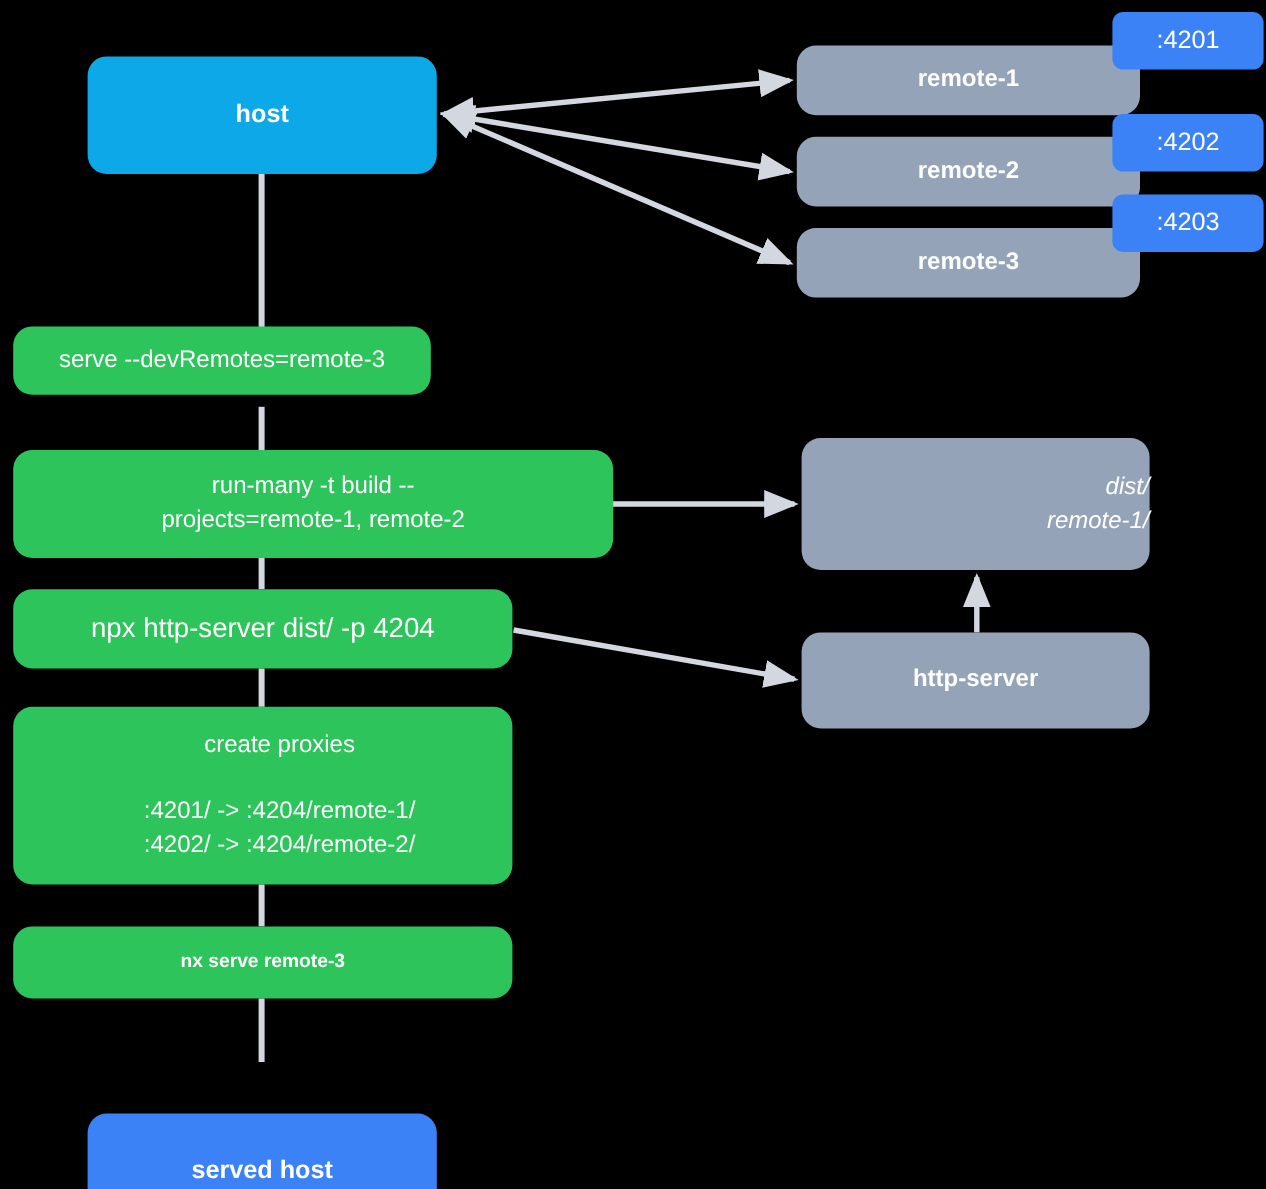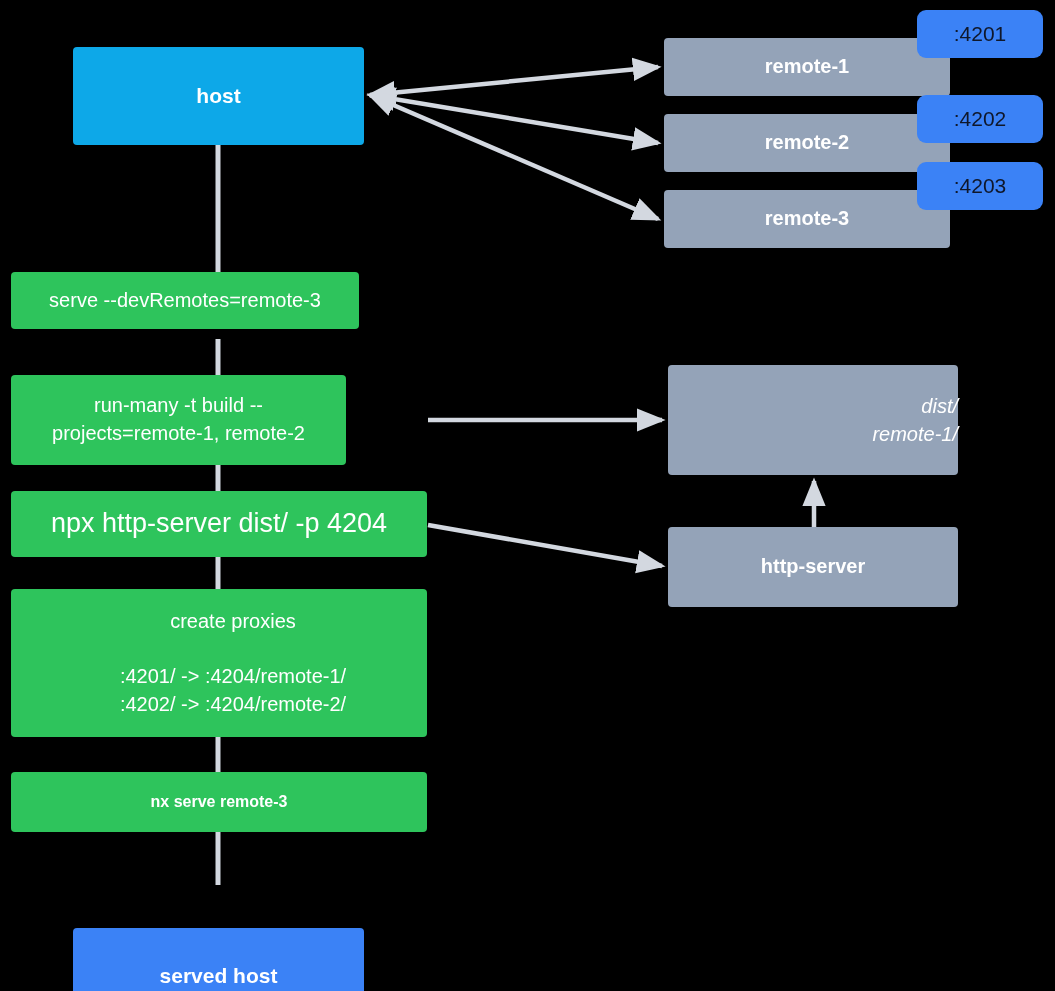--- a/index.html
+++ b/index.html
@@ -3,31 +3,31 @@
 <meta charset="utf-8">
 <style>
   html,body{margin:0;padding:0;background:#000;}
   body{width:1055px;height:991px;overflow:hidden;
        font-family:"Liberation Sans","DejaVu Sans",sans-serif;
        -webkit-font-smoothing:antialiased;}
   #canvas{position:relative;width:1055px;height:991px;background:#000000;}
 
   .node{position:absolute;box-sizing:border-box;display:flex;
         align-items:center;justify-content:center;
-        border-radius:4px;color:#ffffff;text-align:center;
+        border-radius:16px;color:#ffffff;text-align:center;
         line-height:1.38;white-space:pre-line;z-index:3;}
   .node.bold{font-weight:bold;}
   .node.host    {background:#0da8e8;}
   .node.served  {background:#3b82f6;}
   .node.remote  {background:#94a3b8;}
   .node.gray    {background:#94a3b8;}
   .node.green   {background:#2ec45c;}
   .badge{position:absolute;box-sizing:border-box;display:flex;
          align-items:center;justify-content:center;
-         background:#3b82f6;color:#0f172a;border-radius:9px;z-index:5;}
+         background:#3b82f6;color:#ffffff;border-radius:9px;z-index:5;margin-left:10px;}
 
   .dist-body{display:block;text-align:right;width:100%;padding-left:40px;
              box-sizing:border-box;line-height:1.42;font-style:italic;}
   .dist-body .ind{display:block;padding-left:48px;}
 
   svg#edges{position:absolute;left:0;top:0;width:1055px;height:991px;z-index:1;}
 </style>
 </head>
 <body>
 
@@ -71,24 +71,24 @@
   <div class="badge" style="left:917px;top:10px;width:126px;height:48px;font-size:21px;">:4201</div>
 
   <div class="node remote bold" style="left:664px;top:114px;width:286px;height:58px;font-size:20px;">remote-2</div>
   <div class="badge" style="left:917px;top:95px;width:126px;height:48px;font-size:21px;">:4202</div>
 
   <div class="node remote bold" style="left:664px;top:190px;width:286px;height:58px;font-size:20px;">remote-3</div>
   <div class="badge" style="left:917px;top:162px;width:126px;height:48px;font-size:21px;">:4203</div>
 
   <div class="node green" style="left:11px;top:272px;width:348px;height:57px;font-size:20px;">serve --devRemotes=remote-3</div>
 
-  <div class="node green" style="left:11px;top:375px;width:335px;height:90px;font-size:20px;">run-many -t build --
+  <div class="node green" style="left:11px;top:375px;width:500px;height:90px;font-size:20px;">run-many -t build --
 projects=remote-1, remote-2</div>
 
-  <div class="node green" style="left:11px;top:491px;width:416px;height:66px;font-size:27px;">npx http-server dist/ -p 4204</div>
+  <div class="node green" style="left:11px;top:491px;width:416px;height:66px;font-size:23px;">npx http-server dist/ -p 4204</div>
 
   <div class="node green" style="left:11px;top:589px;width:416px;height:148px;font-size:20px;padding-left:28px;">create proxies
 
 :4201/ -&gt; :4204/remote-1/
 :4202/ -&gt; :4204/remote-2/</div>
 
   <div class="node green" style="left:11px;top:772px;width:416px;height:60px;font-size:16px;font-weight:bold;">nx serve remote-3</div>
 
   <div class="node served bold" style="left:73px;top:928px;width:291px;height:96px;font-size:21px;">served host</div>
 

